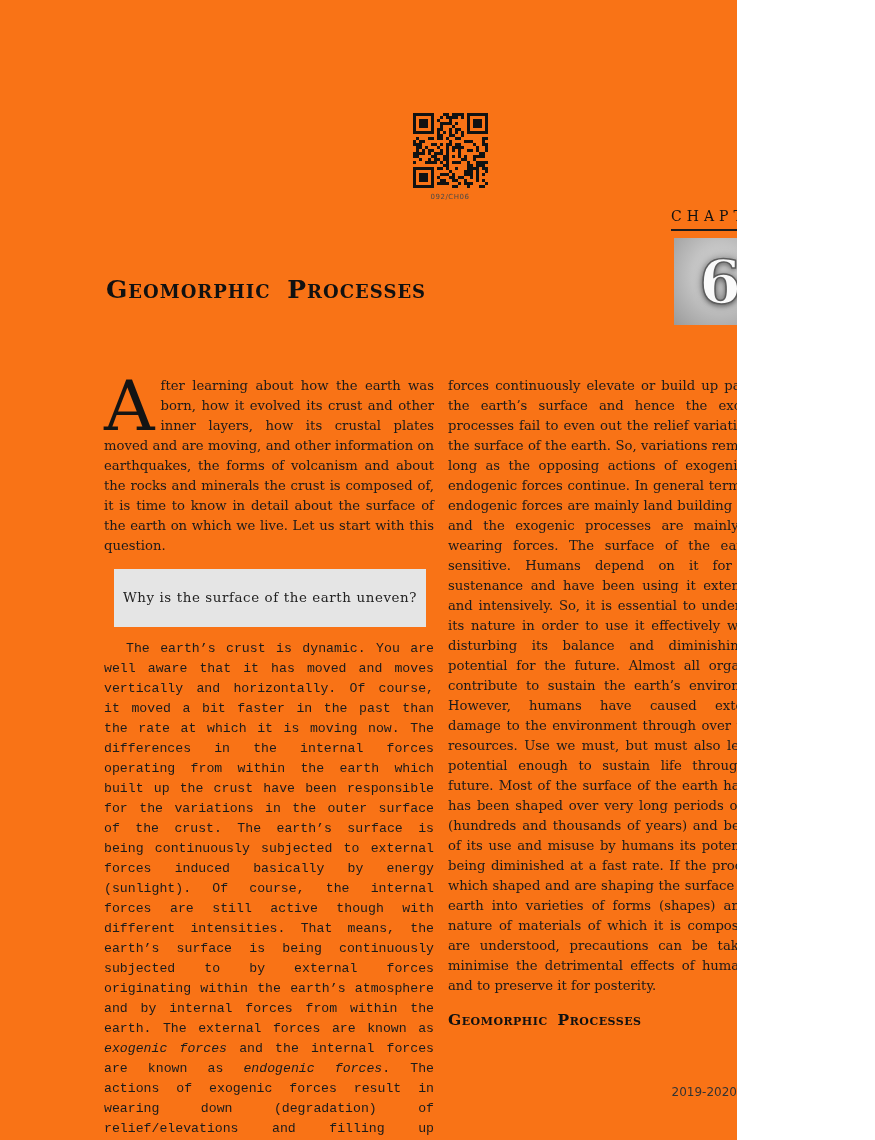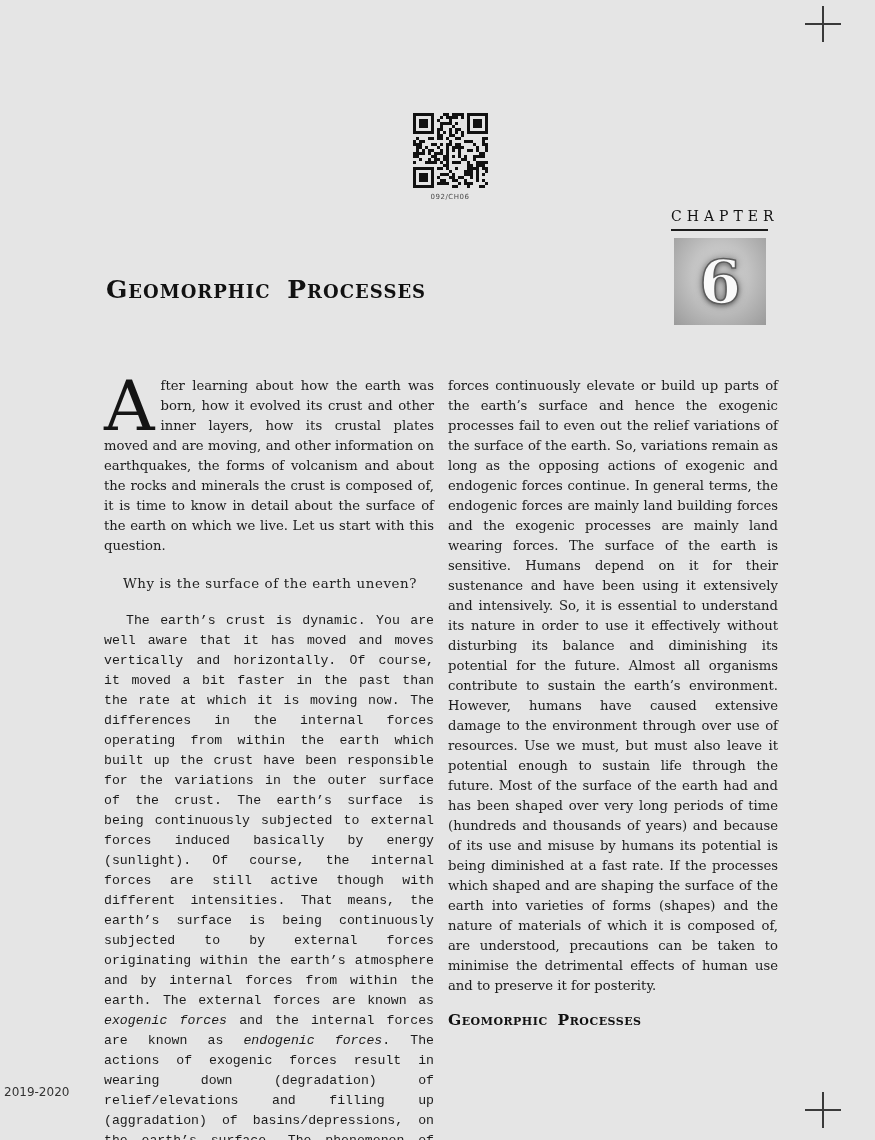--- a/index.html
+++ b/index.html
@@ -1,19 +1,19 @@
 <!DOCTYPE html>
 <html><head>
 <meta charset="utf-8">
 <style>
   html,body{margin:0;padding:0;background:#ffffff;}
   .page{
     position:relative;
-    width:875px;height:1140px;
-    background:#e5e5e5;
+    width:737px;height:1140px;
+    background:#f97316;
     font-family:"DejaVu Serif","Liberation Serif",serif;
     color:#1b1b1b;
     overflow:hidden;
   }
   
   .cropmark{position:absolute;width:36px;height:36px;}
   .cropmark::before{content:"";position:absolute;left:0;right:0;top:17px;height:2px;background:#3a3a3a;}
   .cropmark::after{content:"";position:absolute;top:0;bottom:0;left:17px;width:2px;background:#3a3a3a;}
   .cropmark.top{left:805px;top:6px;}
   .cropmark.bottom{left:805px;top:1092px;}
@@ -62,40 +62,40 @@
   .col p{margin:0;}
   .dropcap{
     float:left;
     font-size:70px;line-height:56px;
     padding:2px 6px 0 0;
     color:#141414;
   }
   .question-box{
     background:#e5e5e5;
     margin:13px 8px 12px 10px;
-    padding:5px 4px;
+    padding:19px 4px;
     text-align:center;
     font-size:13.4px;
     letter-spacing:.6px;
     color:#222;
   }
   .indent{text-indent:22px;font-family:Liberation Mono, monospace;}
   .section-heading{
     margin:14px 0 8px 0;
     font-size:15.5px;font-weight:bold;
     font-variant:small-caps;
     letter-spacing:.5px;word-spacing:4px;
     color:#111;
     text-align:left;
   }
 
   
   .footer{
     position:absolute;left:4px;right:0;top:1085px;
-    text-align:left;
+    text-align:right;
     font-family:"DejaVu Sans","Liberation Sans",sans-serif;
     font-size:12px;color:#333;
   }
 </style>
 </head>
 <body>
 
 <div class="page">
 
   <div class="cropmark top"></div>

